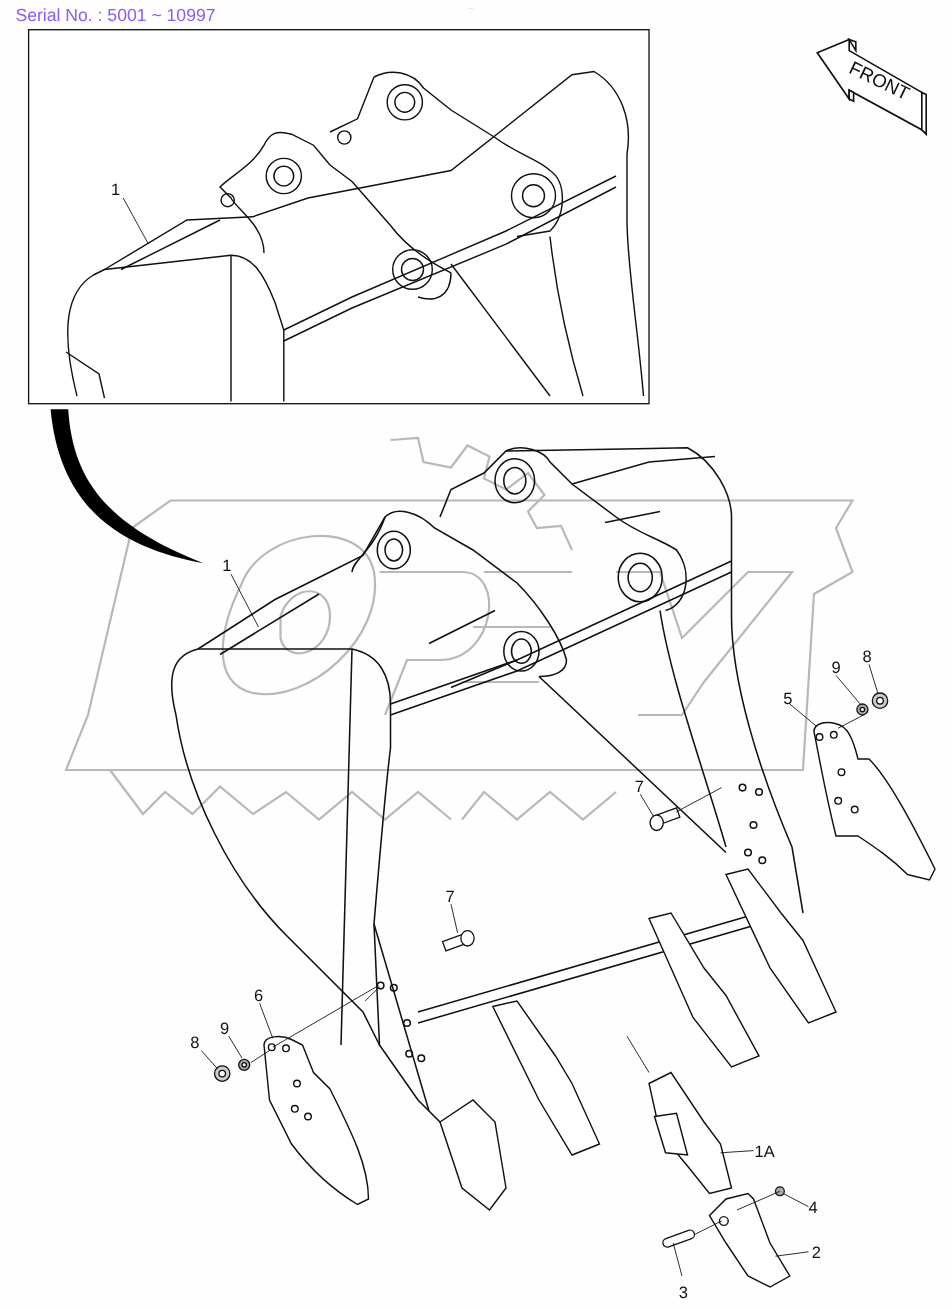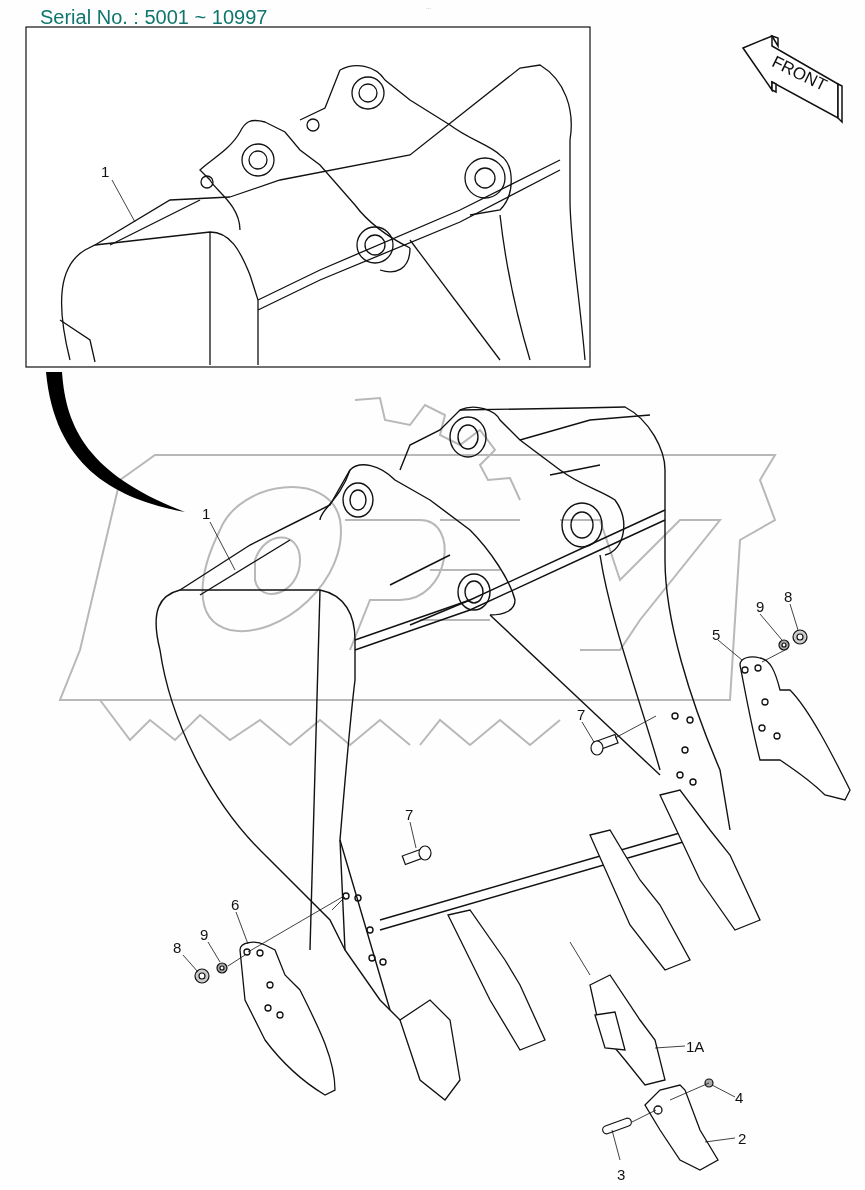--- a/index.html
+++ b/index.html
@@ -1,17 +1,17 @@
 <!DOCTYPE html>
 <html><head>
 <meta charset="utf-8">
 <style>
   html,body{margin:0;padding:0;background:#fdfefd;}
   body{width:865px;height:1190px;position:relative;overflow:hidden;font-family:"Liberation Sans",sans-serif;}
-  .serial{position:absolute;left:40px;top:6px;font-size:20px;color:#0f766e;}
+  .serial{position:absolute;left:14px;top:6px;font-size:16px;color:#8b5cf6;}
   .tiny{position:absolute;left:426px;top:4px;font-size:5px;color:#777;}
   svg{position:absolute;left:0;top:0;}
   .lbl{font-family:"Liberation Sans",sans-serif;font-size:15px;fill:#111;}
   .frontlbl{font-family:"Liberation Sans",sans-serif;font-size:17px;fill:#111;}
 </style>
 </head>
 <body>
 
 <div class="serial">Serial No. : 5001 ~ 10997</div>
 <div class="tiny">…</div>

